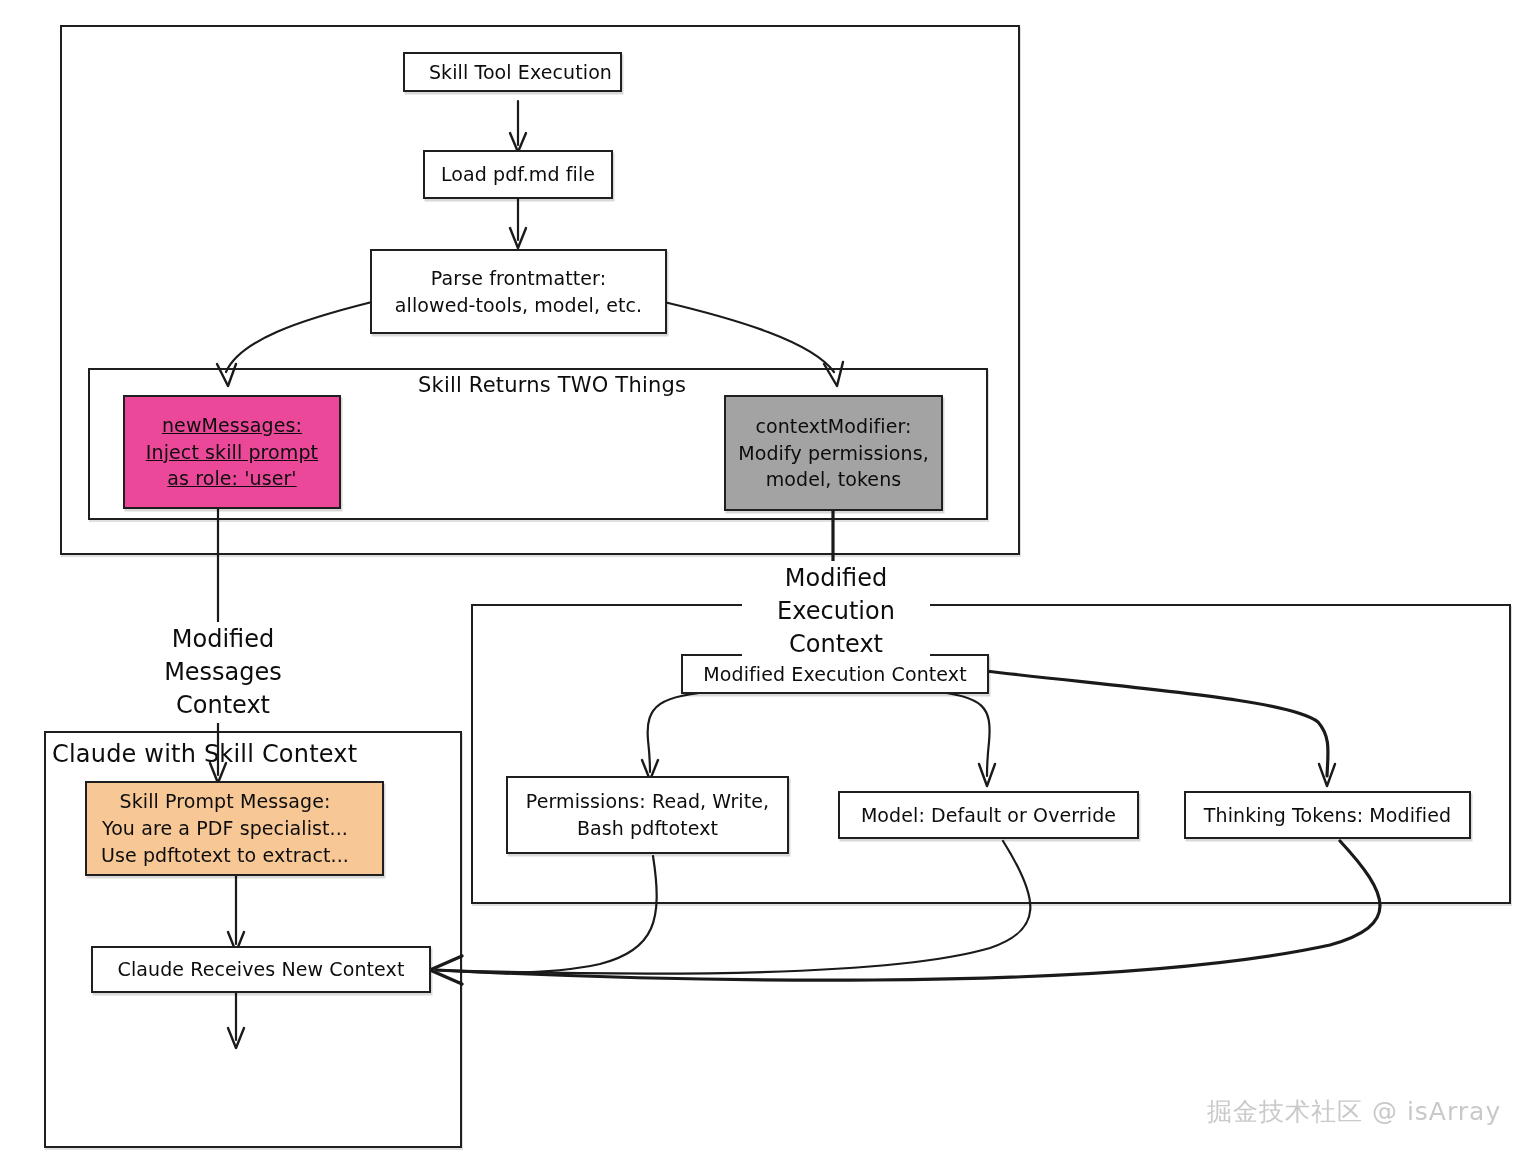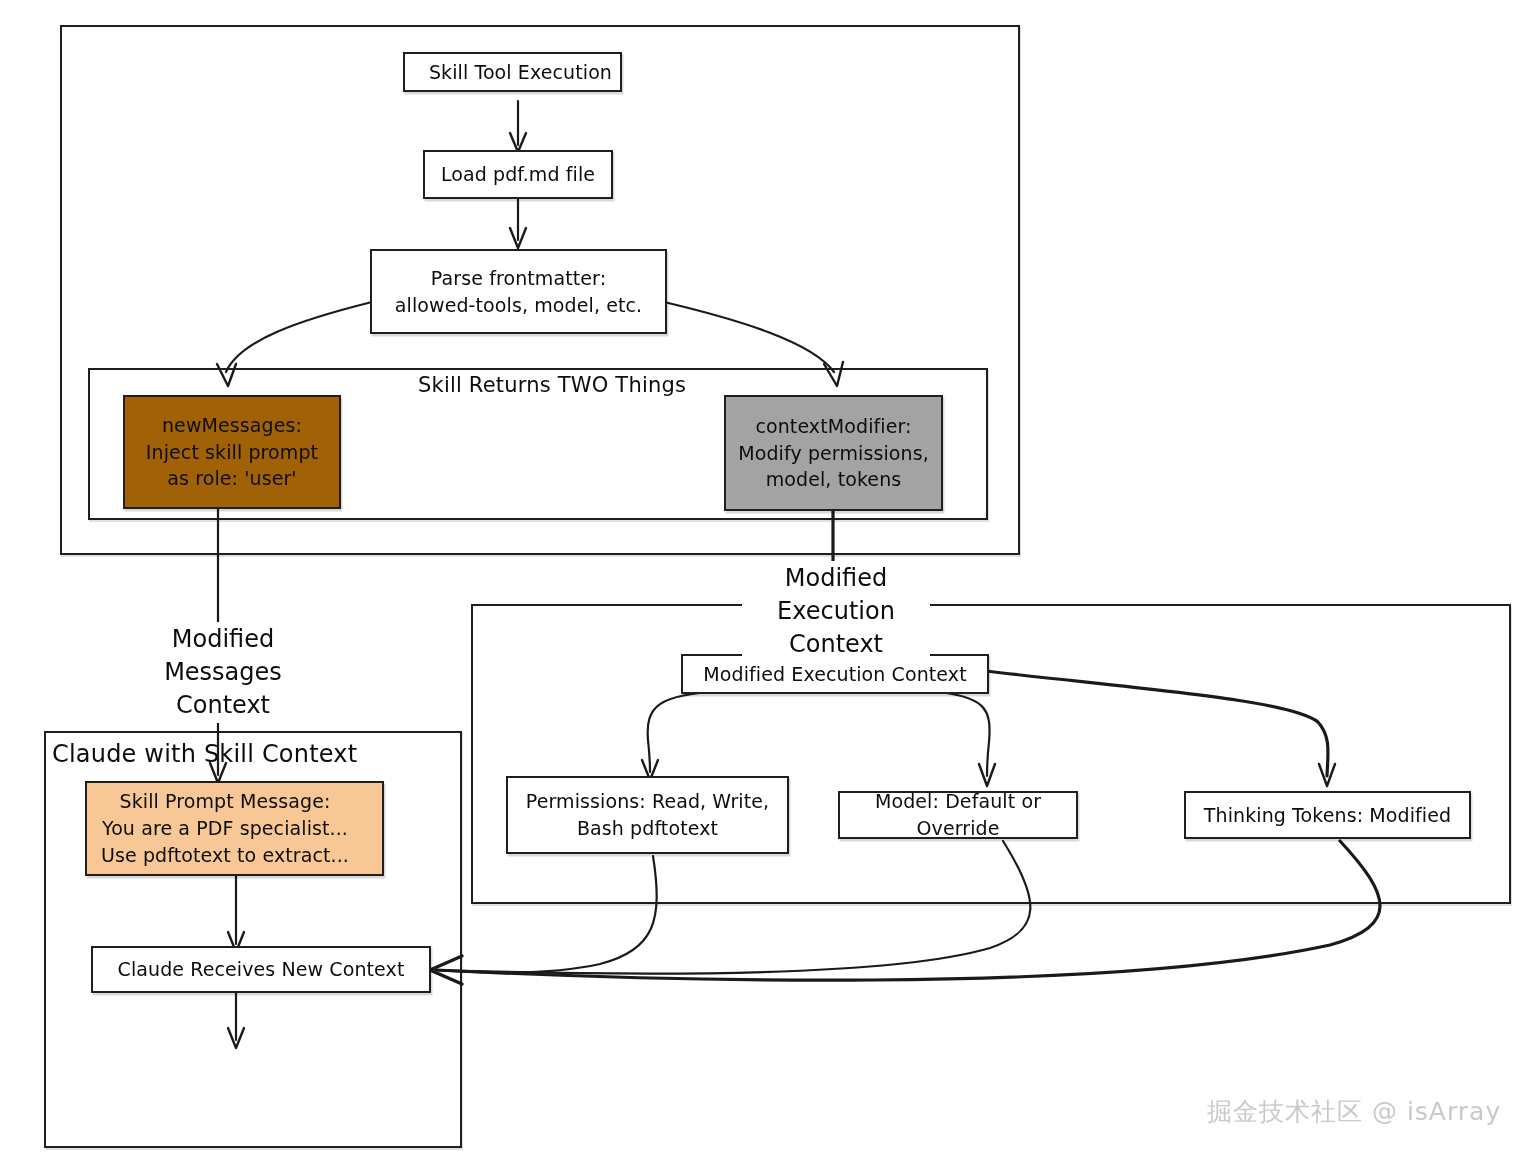--- a/index.html
+++ b/index.html
@@ -74,21 +74,21 @@
     font-size: 19px;
     line-height: 1.42;
     color: #0d0d0d;
     padding: 4px 8px;
     box-shadow: 1.5px 2.5px 0 rgba(0,0,0,0.15);
     letter-spacing: 0.1px;
   }
   .node .nlines {
     white-space: pre-line;
   }
-  .node.blue   { background: #a16207; }
+  .node.blue   { background: #ec4899; text-decoration: underline; }
   .node.green  { background: #a3a3a3; }
   .node.orange { background: #F7C795; }
   .node.mint   { background: #CCF2CC; }
   .node.left-align { justify-content: flex-start; text-align: center; padding-left: 14px; }
   .edge-label {
     position: absolute;
     font-family: "DejaVu Sans", sans-serif;
     font-size: 24px;
     line-height: 1.38;
     color: #0d0d0d;
@@ -204,21 +204,21 @@
 
   <div class="node" style="left:681px; top:654px; width:308px; height:40px; font-size:19px;">
     <span class="nlines">Modified Execution Context</span>
   </div>
 
   <div class="node" style="left:506px; top:776px; width:283px; height:78px;">
     <span class="nlines">Permissions: Read, Write,
 Bash pdftotext</span>
   </div>
 
-  <div class="node" style="left:838px; top:791px; width:240px; height:48px;">
+  <div class="node" style="left:838px; top:791px; width:301px; height:48px;">
     <span class="nlines">Model: Default or Override</span>
   </div>
 
   <div class="node" style="left:1184px; top:791px; width:287px; height:48px;">
     <span class="nlines">Thinking Tokens: Modified</span>
   </div>
 
   <div class="edge-label" style="left:130px; top:622px; width:180px;">Modified Messages
 Context</div>
 

